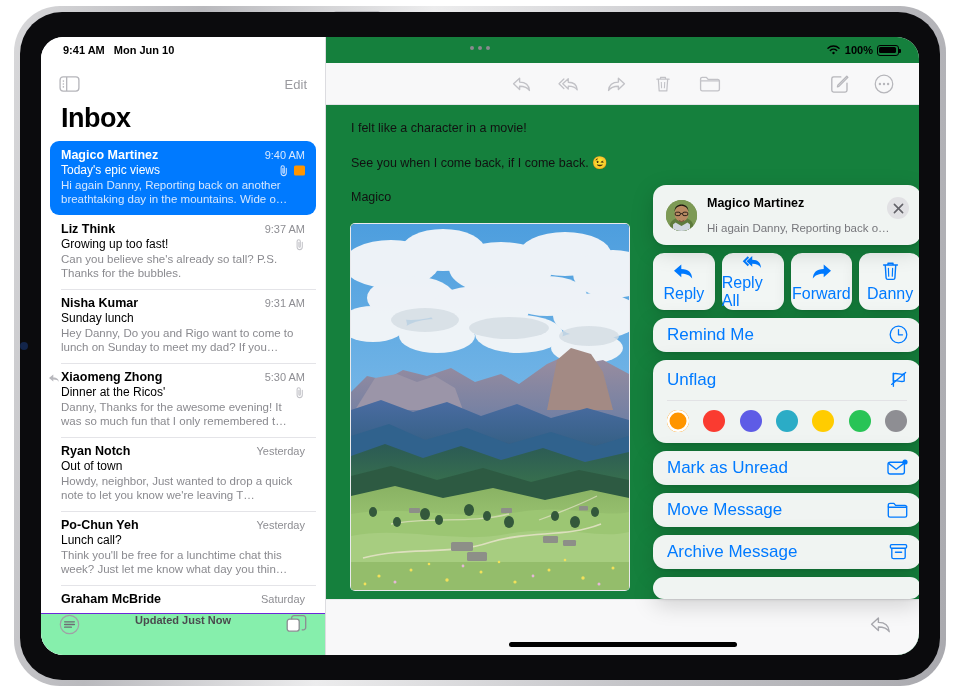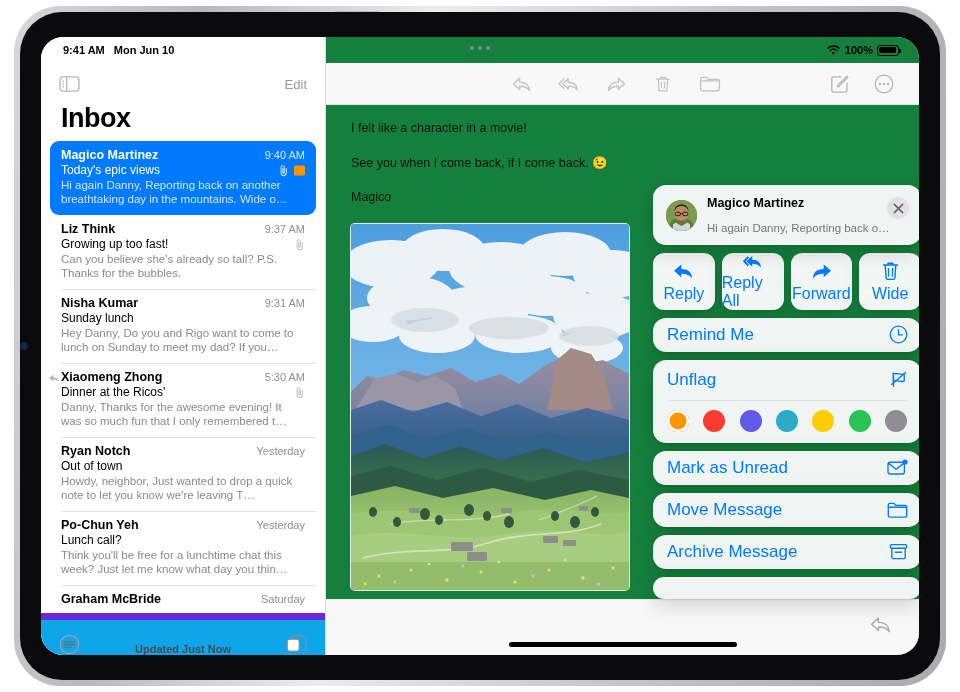--- a/index.html
+++ b/index.html
@@ -104,22 +104,22 @@
   .mail-subject { font-size: 12px; color: #000; }
   .mail-badges { display: flex; align-items: center; gap: 5px; }
   .mail-preview { font-size: 11.5px; line-height: 14px; color: #8a8a8f; margin-top: 1px; }
   .mail-row.selected .mail-sender,
   .mail-row.selected .mail-subject { color: #fff; }
   .mail-row.selected .mail-time { color: #d8e9ff; }
   .mail-row.selected .mail-preview { color: #d4e7ff; }
   .reply-marker { position: absolute; left: -2px; top: 10px; width: 12px; height: 11px; }
   #sidebar-bottombar {
     position: absolute; left: 0; right: 0; bottom: 0; height: 42px;
-    background: #0ea5e9; border-top: 7px solid #6d28d9;
-    display: flex; align-items: flex-end; justify-content: space-between;
+    background: #86efac; border-top: 1px solid #6d28d9;
+    display: flex; align-items: flex-start; justify-content: space-between;
     padding: 0 18px;
   }
   #updated-status { font-size: 11px; font-weight: bold; color: #4a4a4e; position: absolute; left: 50%; transform: translateX(-50%); }
 
   
   #detail-pane {
     position: absolute; left: 285px; top: 0; width: 593px; height: 618px;
     background: #15803d;
   }
   #detail-toolbar {
@@ -575,21 +575,21 @@
           <path d="M13.7 3.4 21 9.8l-7.3 6.4v-3.5c-5.4 0-8.6 1.5-10.9 4.8 0.4-5.8 3.5-9.5 10.9-9.5z" fill="#007aff"></path>
         </svg>
         <span>Forward</span>
       </div>
       <div class="action-tile">
         <svg width="19" height="21" viewBox="0 0 19 21">
           <path d="M2.6 5h13.8M7 5V3.3h5V5M4.3 5.6l0.8 12.3a1.6 1.6 0 0 0 1.6 1.5h5.6a1.6 1.6 0 0 0 1.6-1.5l0.8-12.3" fill="none" stroke="#007aff" stroke-width="1.4" stroke-linecap="round" stroke-linejoin="round"></path>
           <line x1="7.4" y1="8.3" x2="7.7" y2="16.2" stroke="#007aff" stroke-width="1.2" stroke-linecap="round"></line>
           <line x1="11.6" y1="8.3" x2="11.3" y2="16.2" stroke="#007aff" stroke-width="1.2" stroke-linecap="round"></line>
         </svg>
-        <span>Wide</span>
+        <span>Danny</span>
       </div>
     </div>
 
     <div class="popup-card menu-row">
       <span>Remind Me</span>
       <svg width="19" height="19" viewBox="0 0 19 19">
         <circle cx="9.5" cy="9.5" r="8.3" fill="none" stroke="#007aff" stroke-width="1.3"></circle>
         <path d="M9.5 4.6v5.2h4" fill="none" stroke="#007aff" stroke-width="1.3" stroke-linecap="round" stroke-linejoin="round"></path>
       </svg>
     </div>

